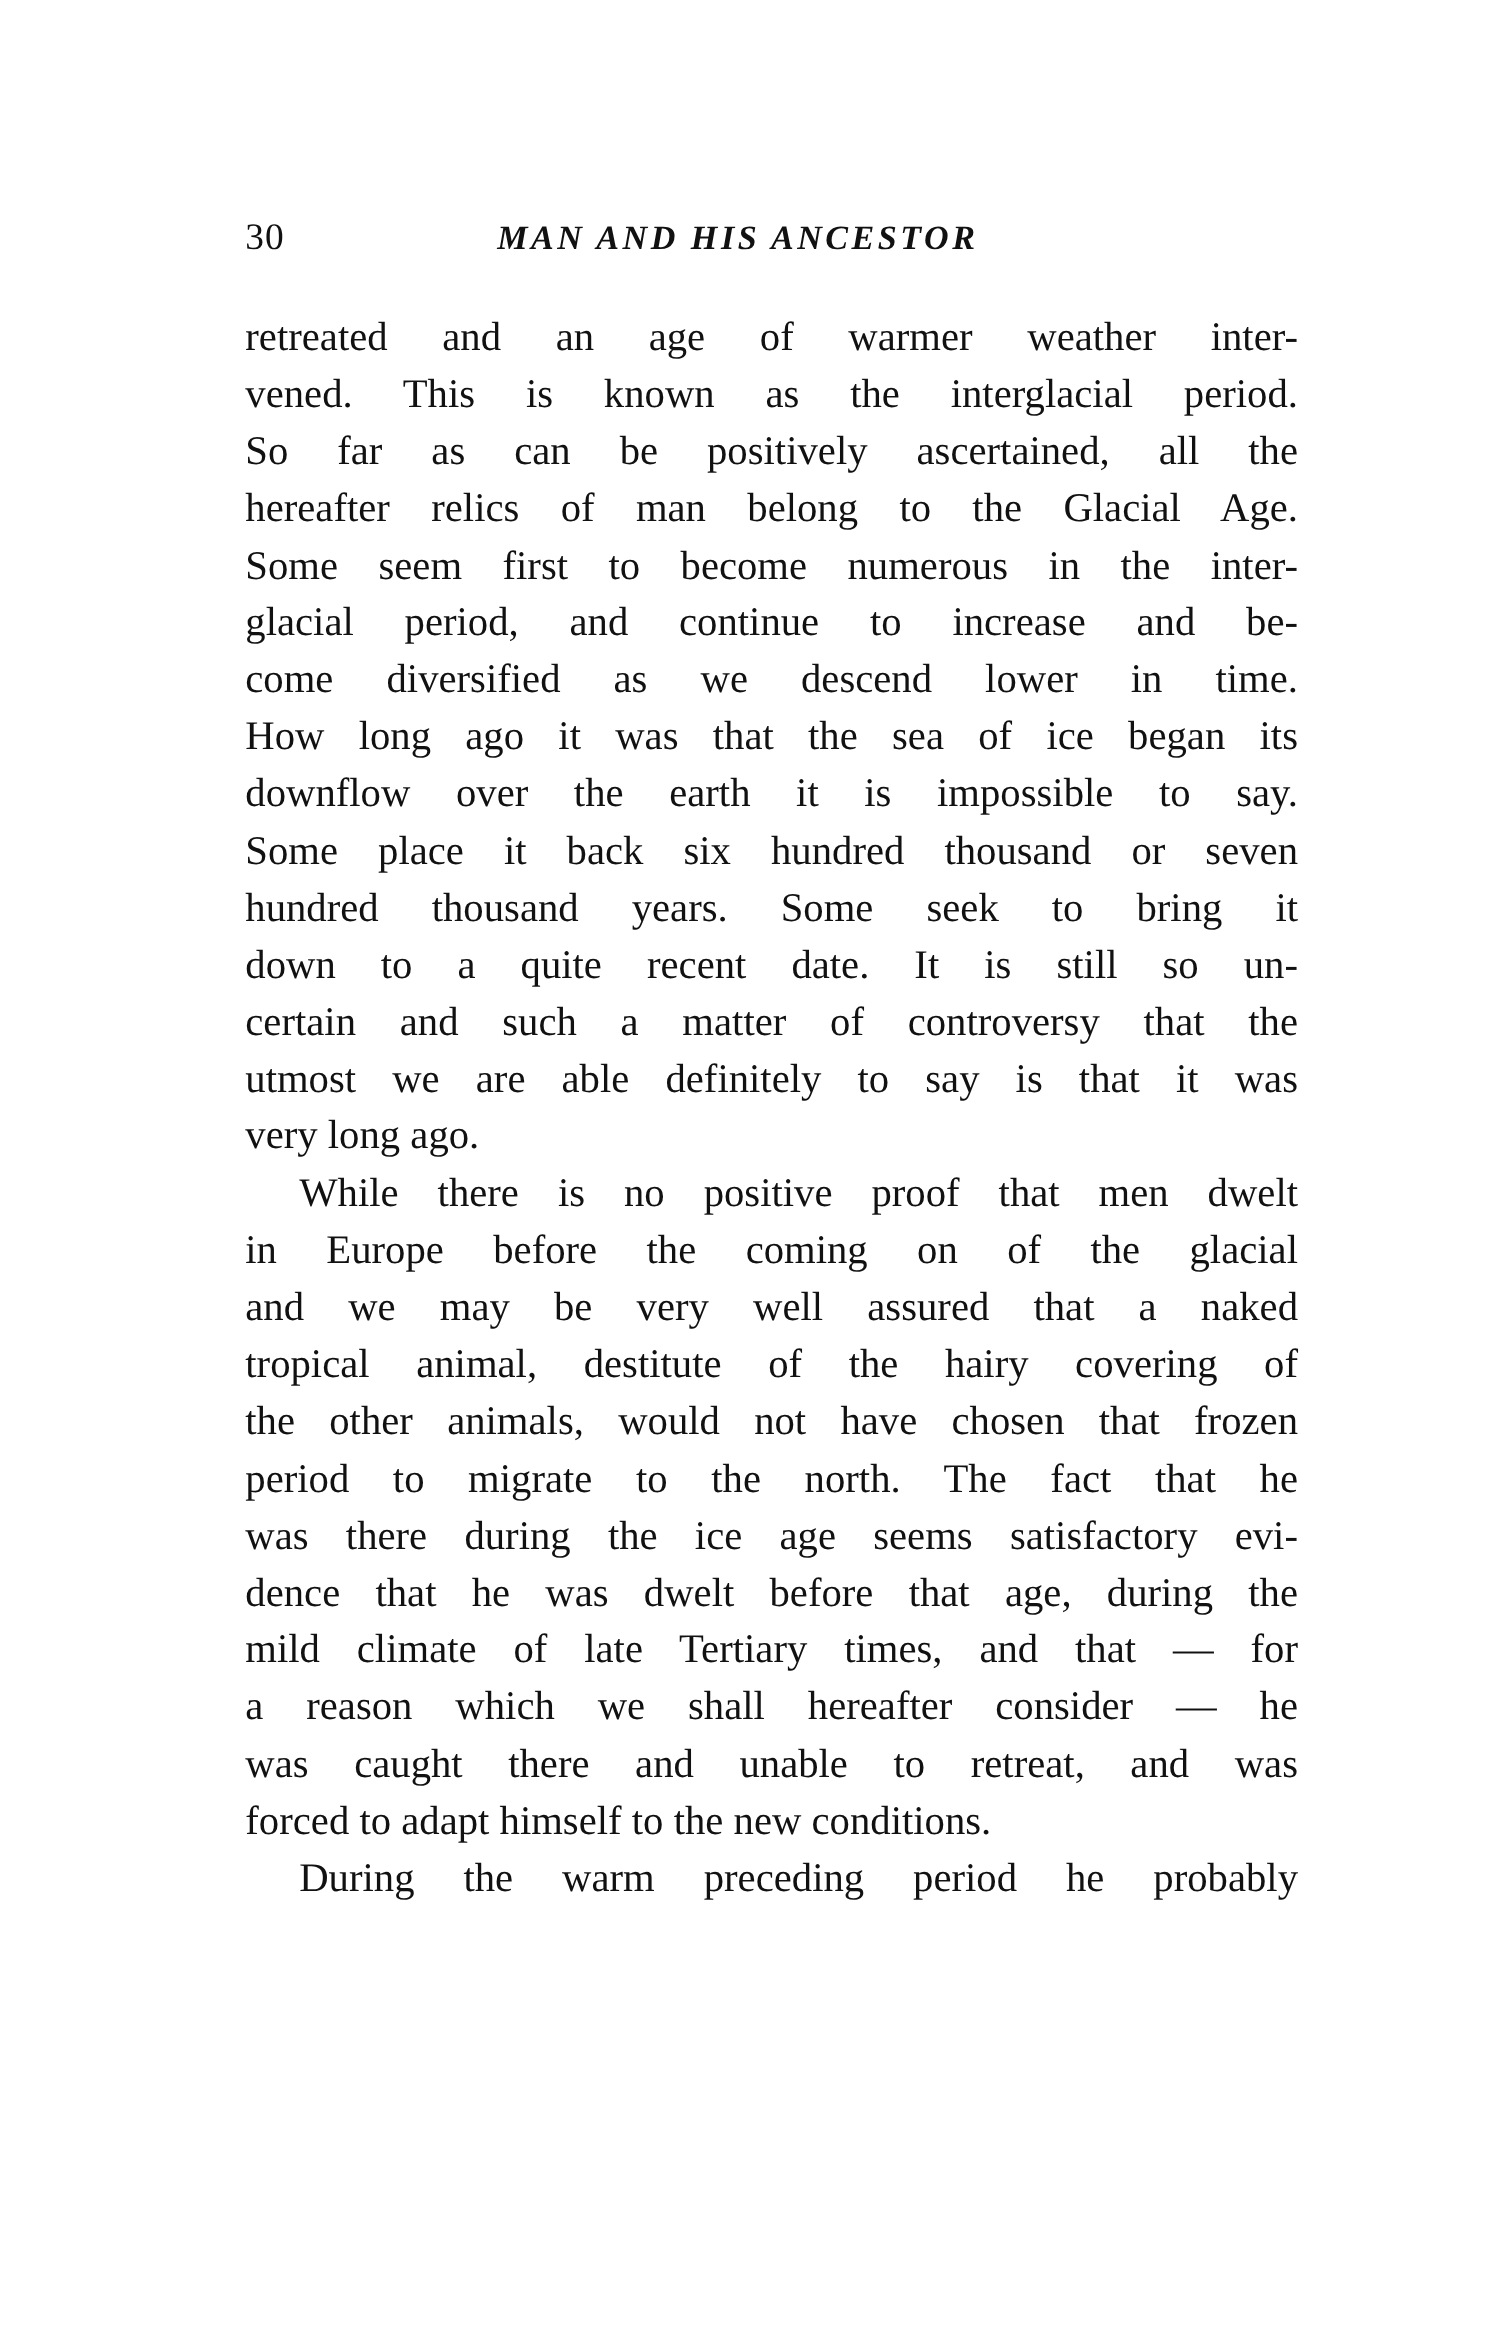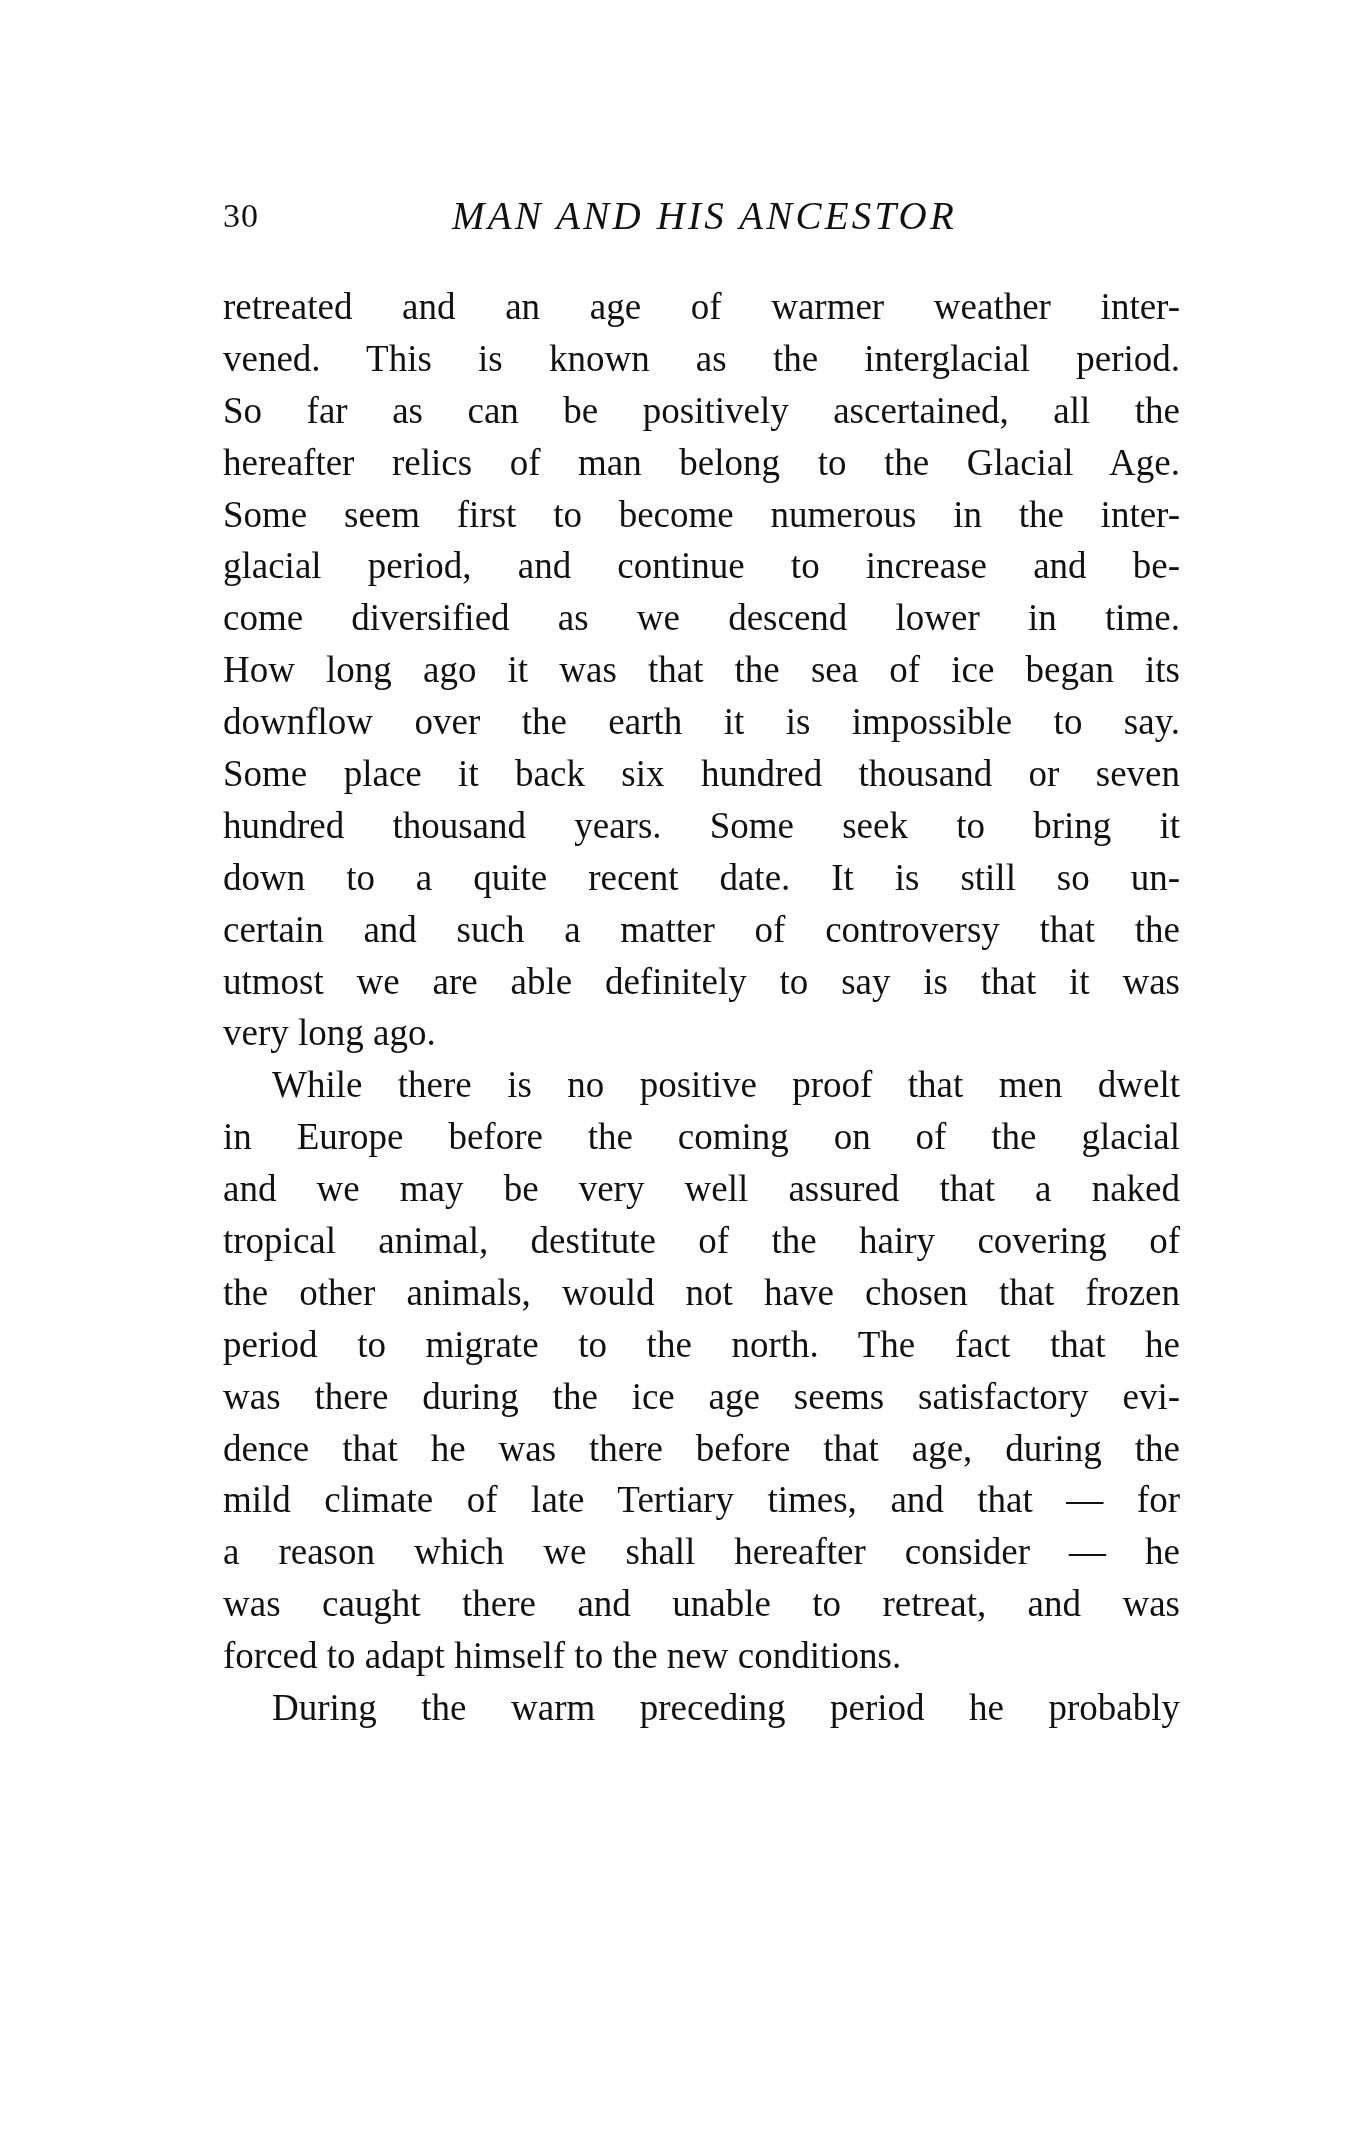--- a/index.html
+++ b/index.html
@@ -34,25 +34,26 @@
       left: 0;
       top: 0;
       font-size: 34px;
       line-height: 40px;
       letter-spacing: 1px;
     }
     .running-title {
       position: absolute;
       left: 229px;
       top: 0;
-      font-size: 39px;
+      font-size: 31px;
       line-height: 40px;
       font-style: italic;
       letter-spacing: 3.2px;
       white-space: nowrap;
+      font-weight: bold;
     }
     .body-text {
       position: absolute;
       left: 223px;
       top: 281px;
       width: 957px;
     }
     .line {
       display: block;
       height: 51.9px;
@@ -95,20 +96,20 @@
     <span class="line">certain and such a matter of controversy that the</span>
     <span class="line">utmost we are able definitely to say is that it was</span>
     <span class="line last">very long ago.</span>
     <span class="line indent">While there is no positive proof that men dwelt</span>
     <span class="line">in Europe before the coming on of the glacial</span>
     <span class="line">and we may be very well assured that a naked</span>
     <span class="line">tropical animal, destitute of the hairy covering of</span>
     <span class="line">the other animals, would not have chosen that frozen</span>
     <span class="line">period to migrate to the north.  The fact that he</span>
     <span class="line">was there during the ice age seems satisfactory evi-</span>
-    <span class="line">dence that he was there before that age, during the</span>
+    <span class="line">dence that he was dwelt before that age, during the</span>
     <span class="line">mild climate of late Tertiary times, and that — for</span>
     <span class="line">a reason which we shall hereafter consider — he</span>
     <span class="line">was caught there and unable to retreat, and was</span>
     <span class="line last">forced to adapt himself to the new conditions.</span>
     <span class="line indent">During the warm preceding period he probably</span>
   </div>
 </div>
 
 </body></html>

